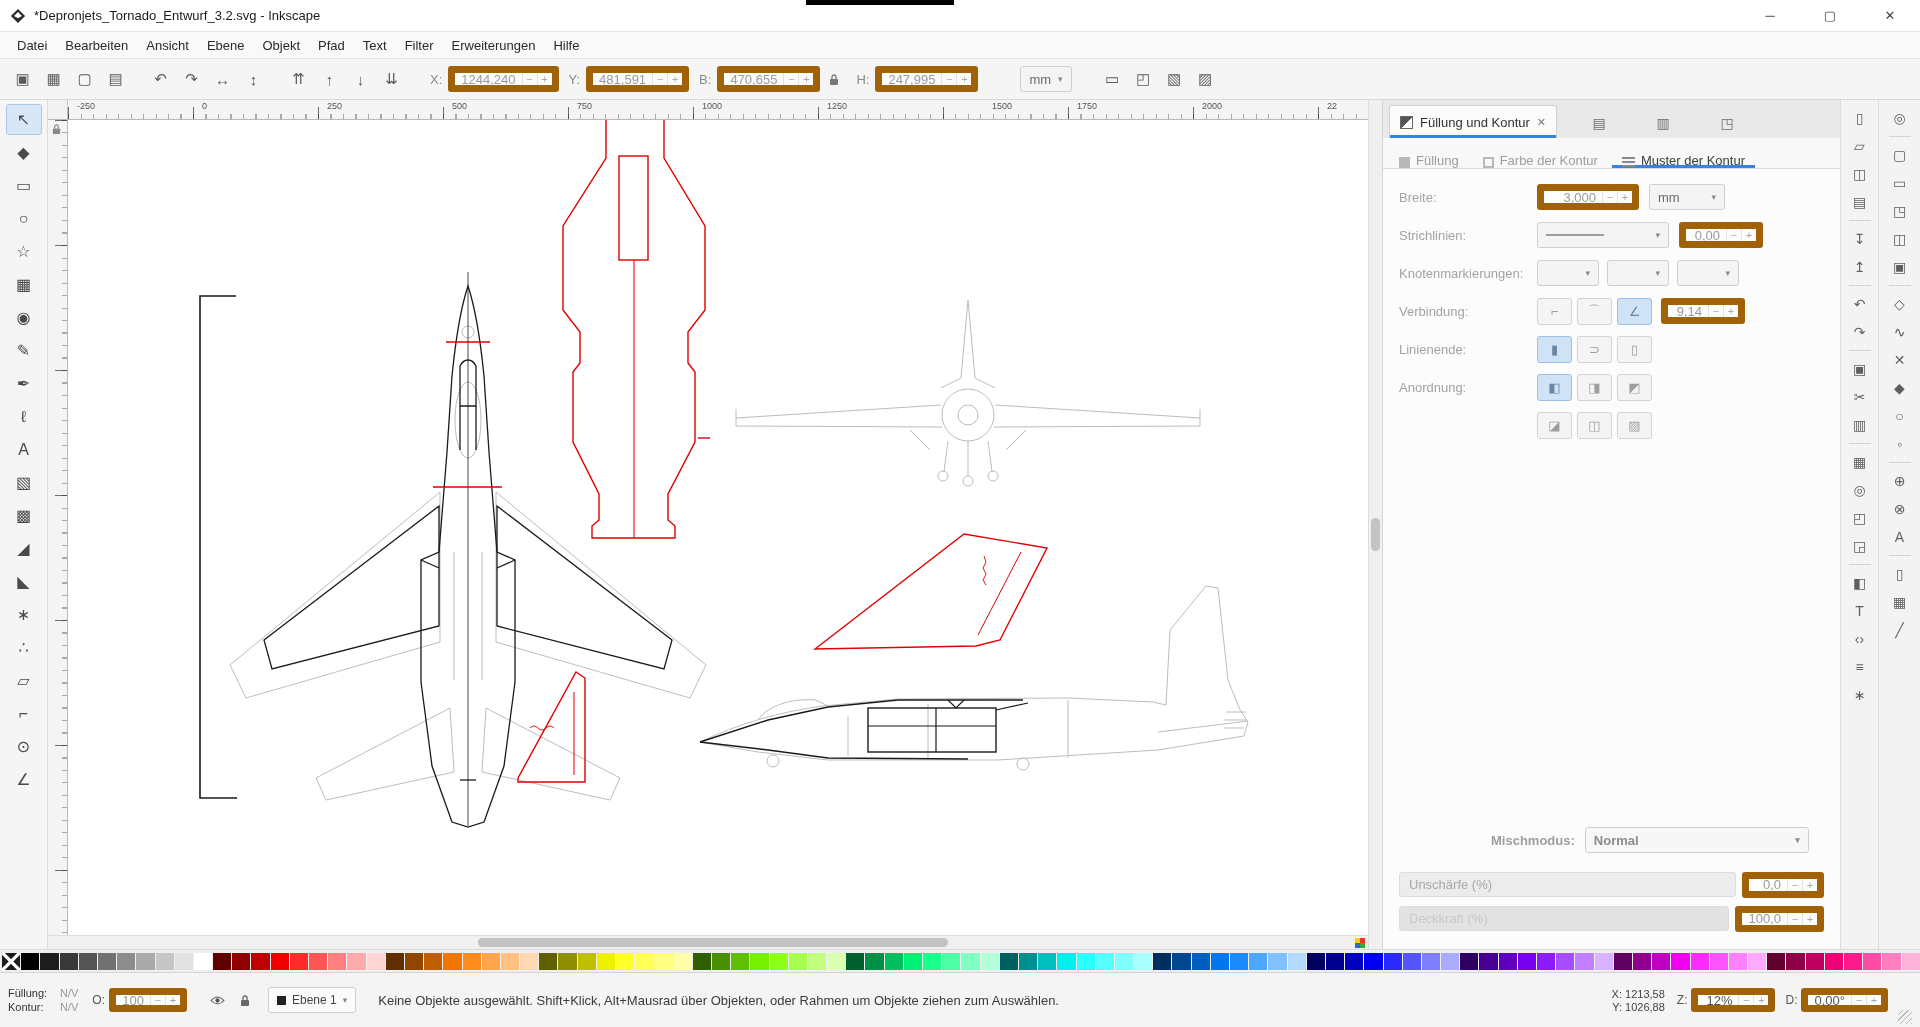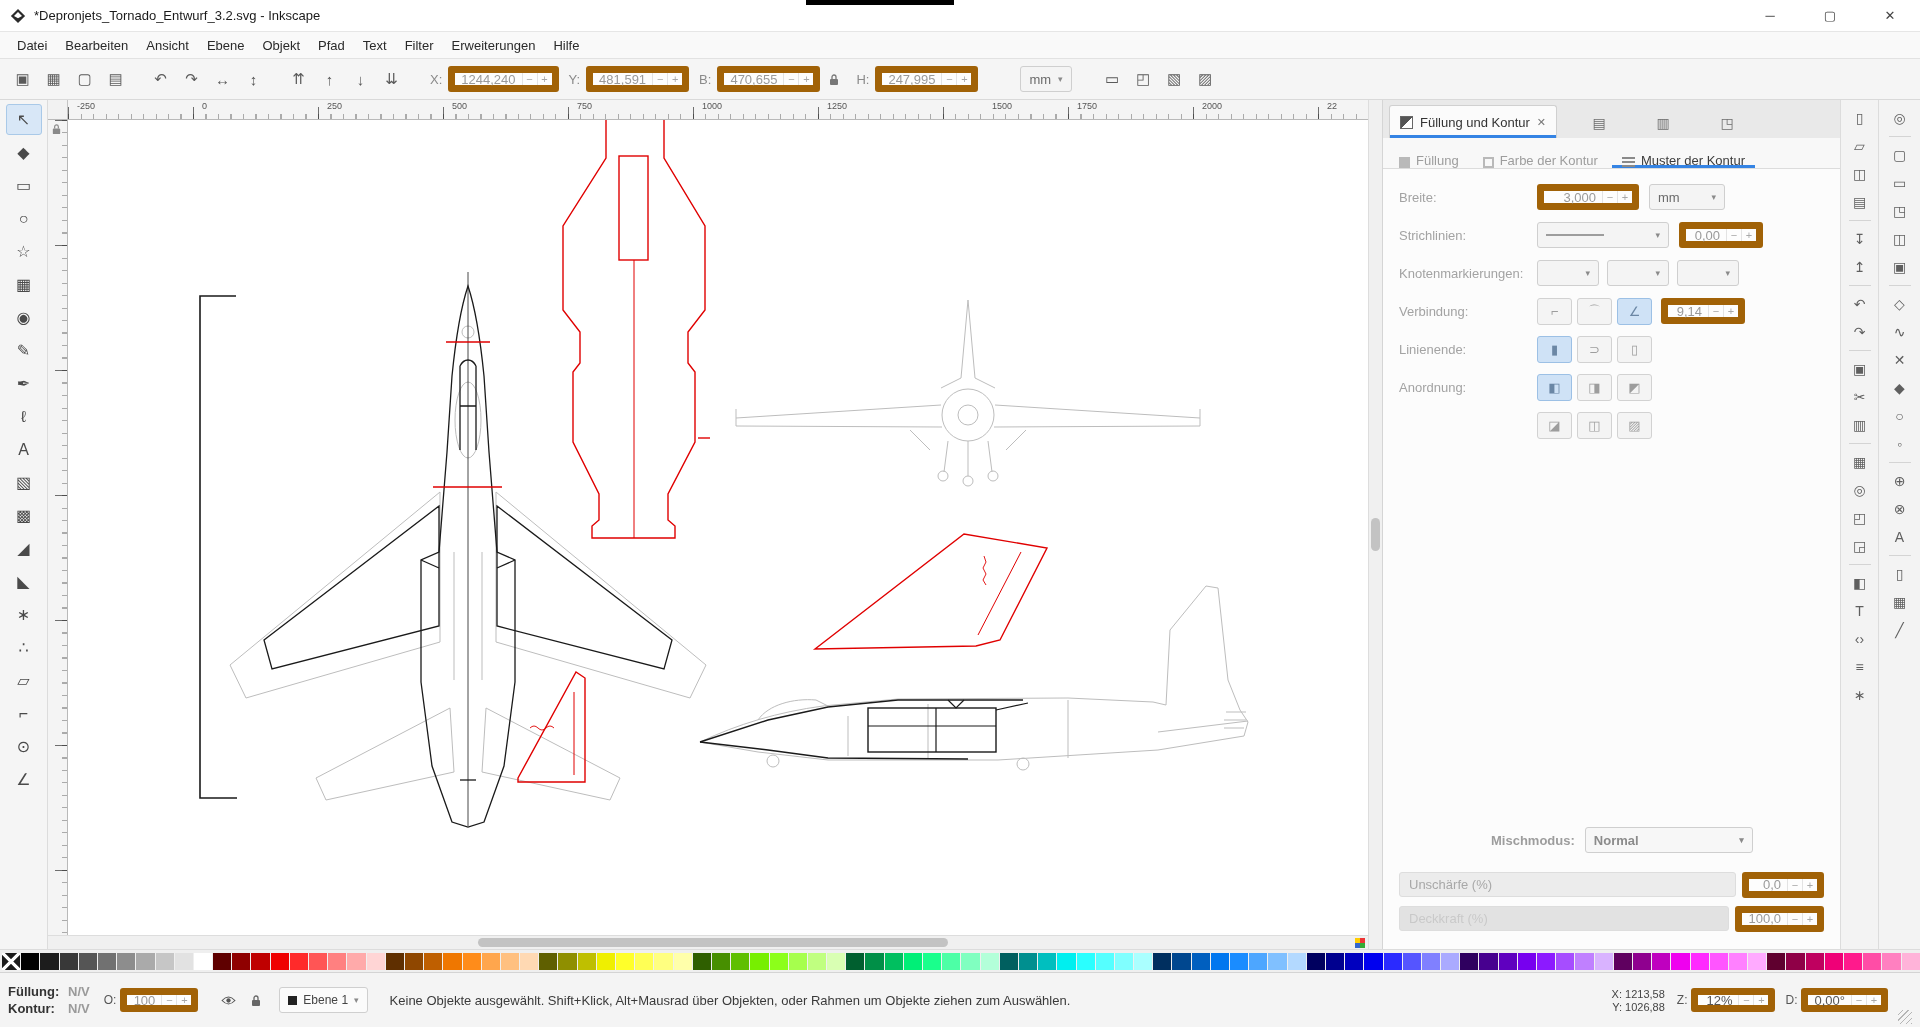--- a/index.html
+++ b/index.html
@@ -103,21 +103,21 @@
   .drow > label { width:138px; color:#a3a3a3; font-size:13px; flex:none; }
   .dd-line { width:58px; height:2px; background:#9d9d9d; }
   .mini-dd { width:62px; justify-content:space-between; color:#b0b0b0; }
   .icon-toggle { width:35px; height:27px; border:1px solid #d2d2d2; background:#f4f4f4; border-radius:3px;
     display:flex; align-items:center; justify-content:center; color:#9d9d9d; font-size:13px; margin-right:5px; }
   .icon-toggle.active { background:#cfe2f6; border-color:#9cc0e5; color:#6b87a5; }
   .btn-row { display:flex; }
   .dock-spacer { flex:1; }
   .misch-row { display:flex; align-items:center; height:30px; margin:0 0 16px 92px;font-weight:bold; }
   .misch-row > label { color:#9d9d9d; margin-right:10px; }
-  .misch-dd { width:168px; justify-content:space-between; background:#f7f7f7; color:#8b8b8b; }
+  .misch-dd { width:224px; justify-content:space-between; background:#f7f7f7; color:#8b8b8b; }
   .slider-row { display:flex; align-items:center; height:27px; margin-bottom:7px; }
   .slider-track { flex:1; height:25px; background:#ececec; border:1px solid #dddddd; border-radius:3px;
     display:flex; align-items:center; padding-left:9px; color:#a8a8a8; font-size:13px; }
   .slider-track.filled { background:#e2e2e2; color:#b5b5b5; }
   .slider-val { margin-left:6px; }
   .slider-val .nf-value { min-width:38px; }
   
   .cmdcol { width:38px; background:#f3f3f3; border-left:1px solid #dcdcdc; display:flex;
     flex-direction:column; align-items:center; padding-top:4px; }
   .snapcol { width:42px; background:#f3f3f3; border-left:1px solid #dcdcdc; display:flex;
@@ -129,21 +129,21 @@
   .palette { height:23px; background:#efefef; border-top:1px solid #dcdcdc; display:flex;
     align-items:center; padding:0 1px; }
   .swatch { flex:1 1 auto; height:17px; margin-left:1px; }
   .swatch.none { background:
       linear-gradient(45deg, transparent 42%, #fff 45%, #fff 55%, transparent 58%),
       linear-gradient(-45deg, transparent 42%, #fff 45%, #fff 55%, transparent 58%), #1c1c1c; }
   
   .statusbar { height:55px; background:#f4f4f4; border-top:1px solid #d4d4d4; display:flex;
     align-items:center; padding:0 8px; font-size:12px; color:#444; }
   .fs-indicator { display:flex; flex-direction:column; justify-content:center; gap:2px; margin-right:14px; }
-  .fs-line { display:flex; gap:8px; font-size:13px;font-weight:bold; }
+  .fs-line { display:flex; font-size:11px; }
   .fs-line .lbl { color:#333; width:52px; }
   .fs-line .val { color:#9a9a9a; }
   .o-group { display:flex; align-items:center; gap:4px; margin-right:16px; }
   .o-field { height:24px; }
   .o-field .nf-value { min-width:34px; }
   .sb-icon { margin:0 7px; display:flex; align-items:center; }
   .layer-chip { display:flex; align-items:center; gap:6px; background:#fbfbfb; border:1px solid #cfcfcf;
     border-radius:3px; height:26px; padding:0 8px; margin:0 10px; }
   .layer-dot { width:9px; height:9px; background:#222; }
   .sb-message { flex:1; color:#3a3a3a; font-size:13px; white-space:nowrap; overflow:hidden;

